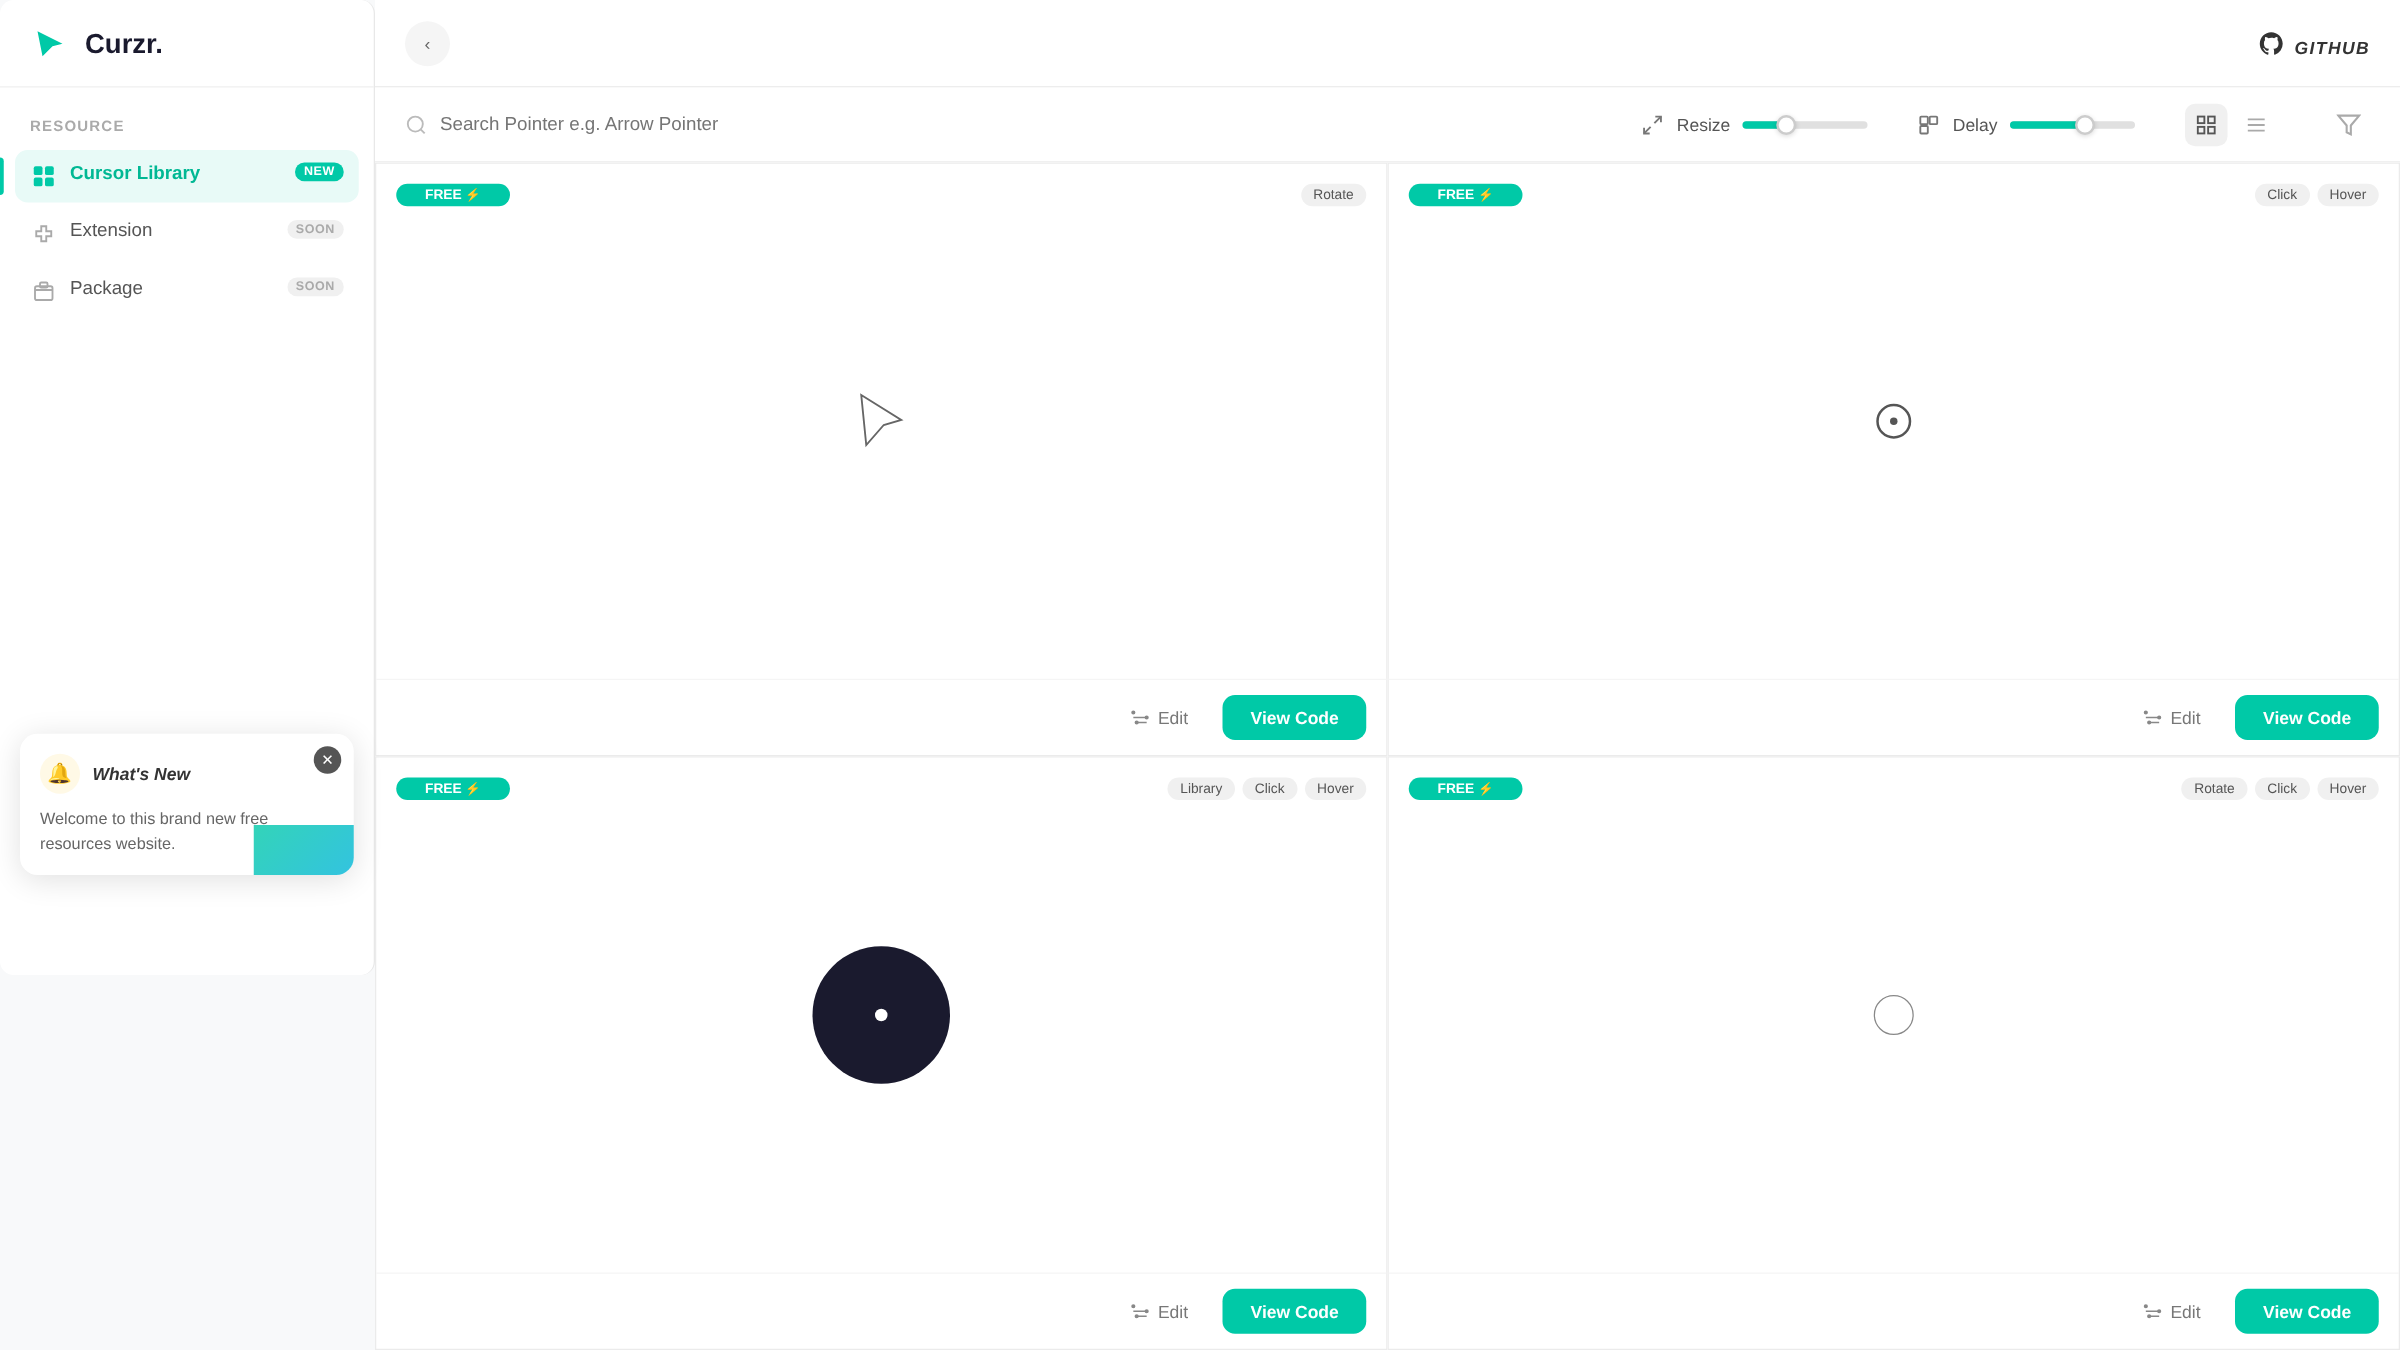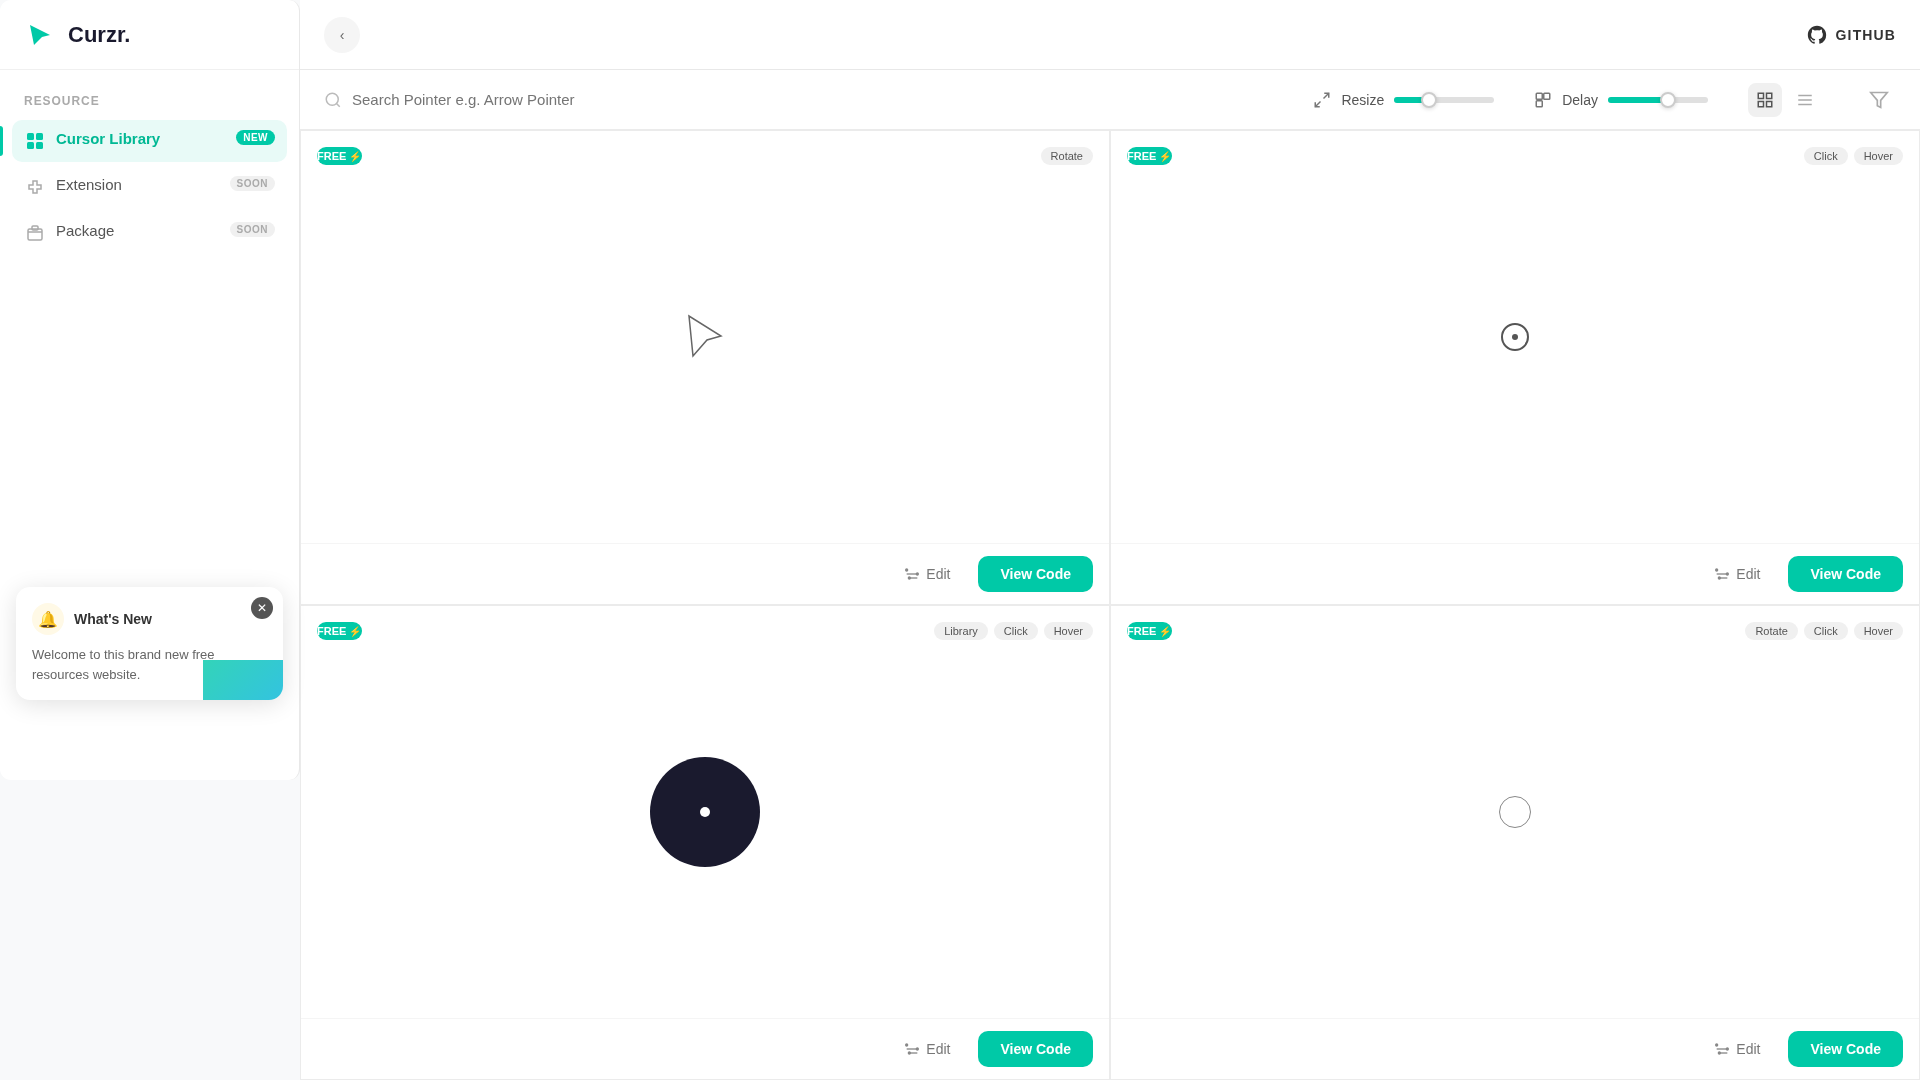--- a/index.html
+++ b/index.html
@@ -132,20 +132,21 @@
       display: flex;
       align-items: center;
       justify-content: center;
       margin-right: 10px;
       font-size: 16px;
     }
     .notif-title {
       font-size: 14px;
       font-weight: 600;
       color: #333;
+      font-style: italic;
     }
     .notif-body {
       font-size: 13px;
       color: #666;
       line-height: 1.5;
     }
     .notif-gradient-bar {
       position: absolute;
       bottom: 0;
       right: 0;
@@ -182,27 +183,28 @@
       border-radius: 50%;
       display: flex;
       align-items: center;
       justify-content: center;
       cursor: pointer;
       color: #666;
       font-size: 14px;
     }
     .github-link {
       display: flex;
-      align-items: center;
+      align-items: flex-end;
       gap: 8px;
       font-size: 14px;
       font-weight: 700;
       color: #333;
       cursor: pointer;
       letter-spacing: 0.08em;
+      font-style: italic;
     }
 
     
     .controls-bar {
       background: #fff;
       border-bottom: 1px solid #ebebeb;
       padding: 0 24px;
       height: 60px;
       display: flex;
       align-items: center;
@@ -310,21 +312,21 @@
       right: 16px;
       display: flex;
       gap: 6px;
       z-index: 2;
     }
     .tag-free {
       background: #00c9a7;
       color: #fff;
       font-size: 11px;
       font-weight: 700;
-      padding: 3px 0;
+      padding: 3px 23px;
       border-radius: 20px;
       display: flex;
       align-items: center;
       gap: 3px;
     }
     .tag-free::after { content: '⚡'; font-size: 10px; }
     .tag-badge {
       background: #f0f0f0;
       color: #555;
       font-size: 11px;

